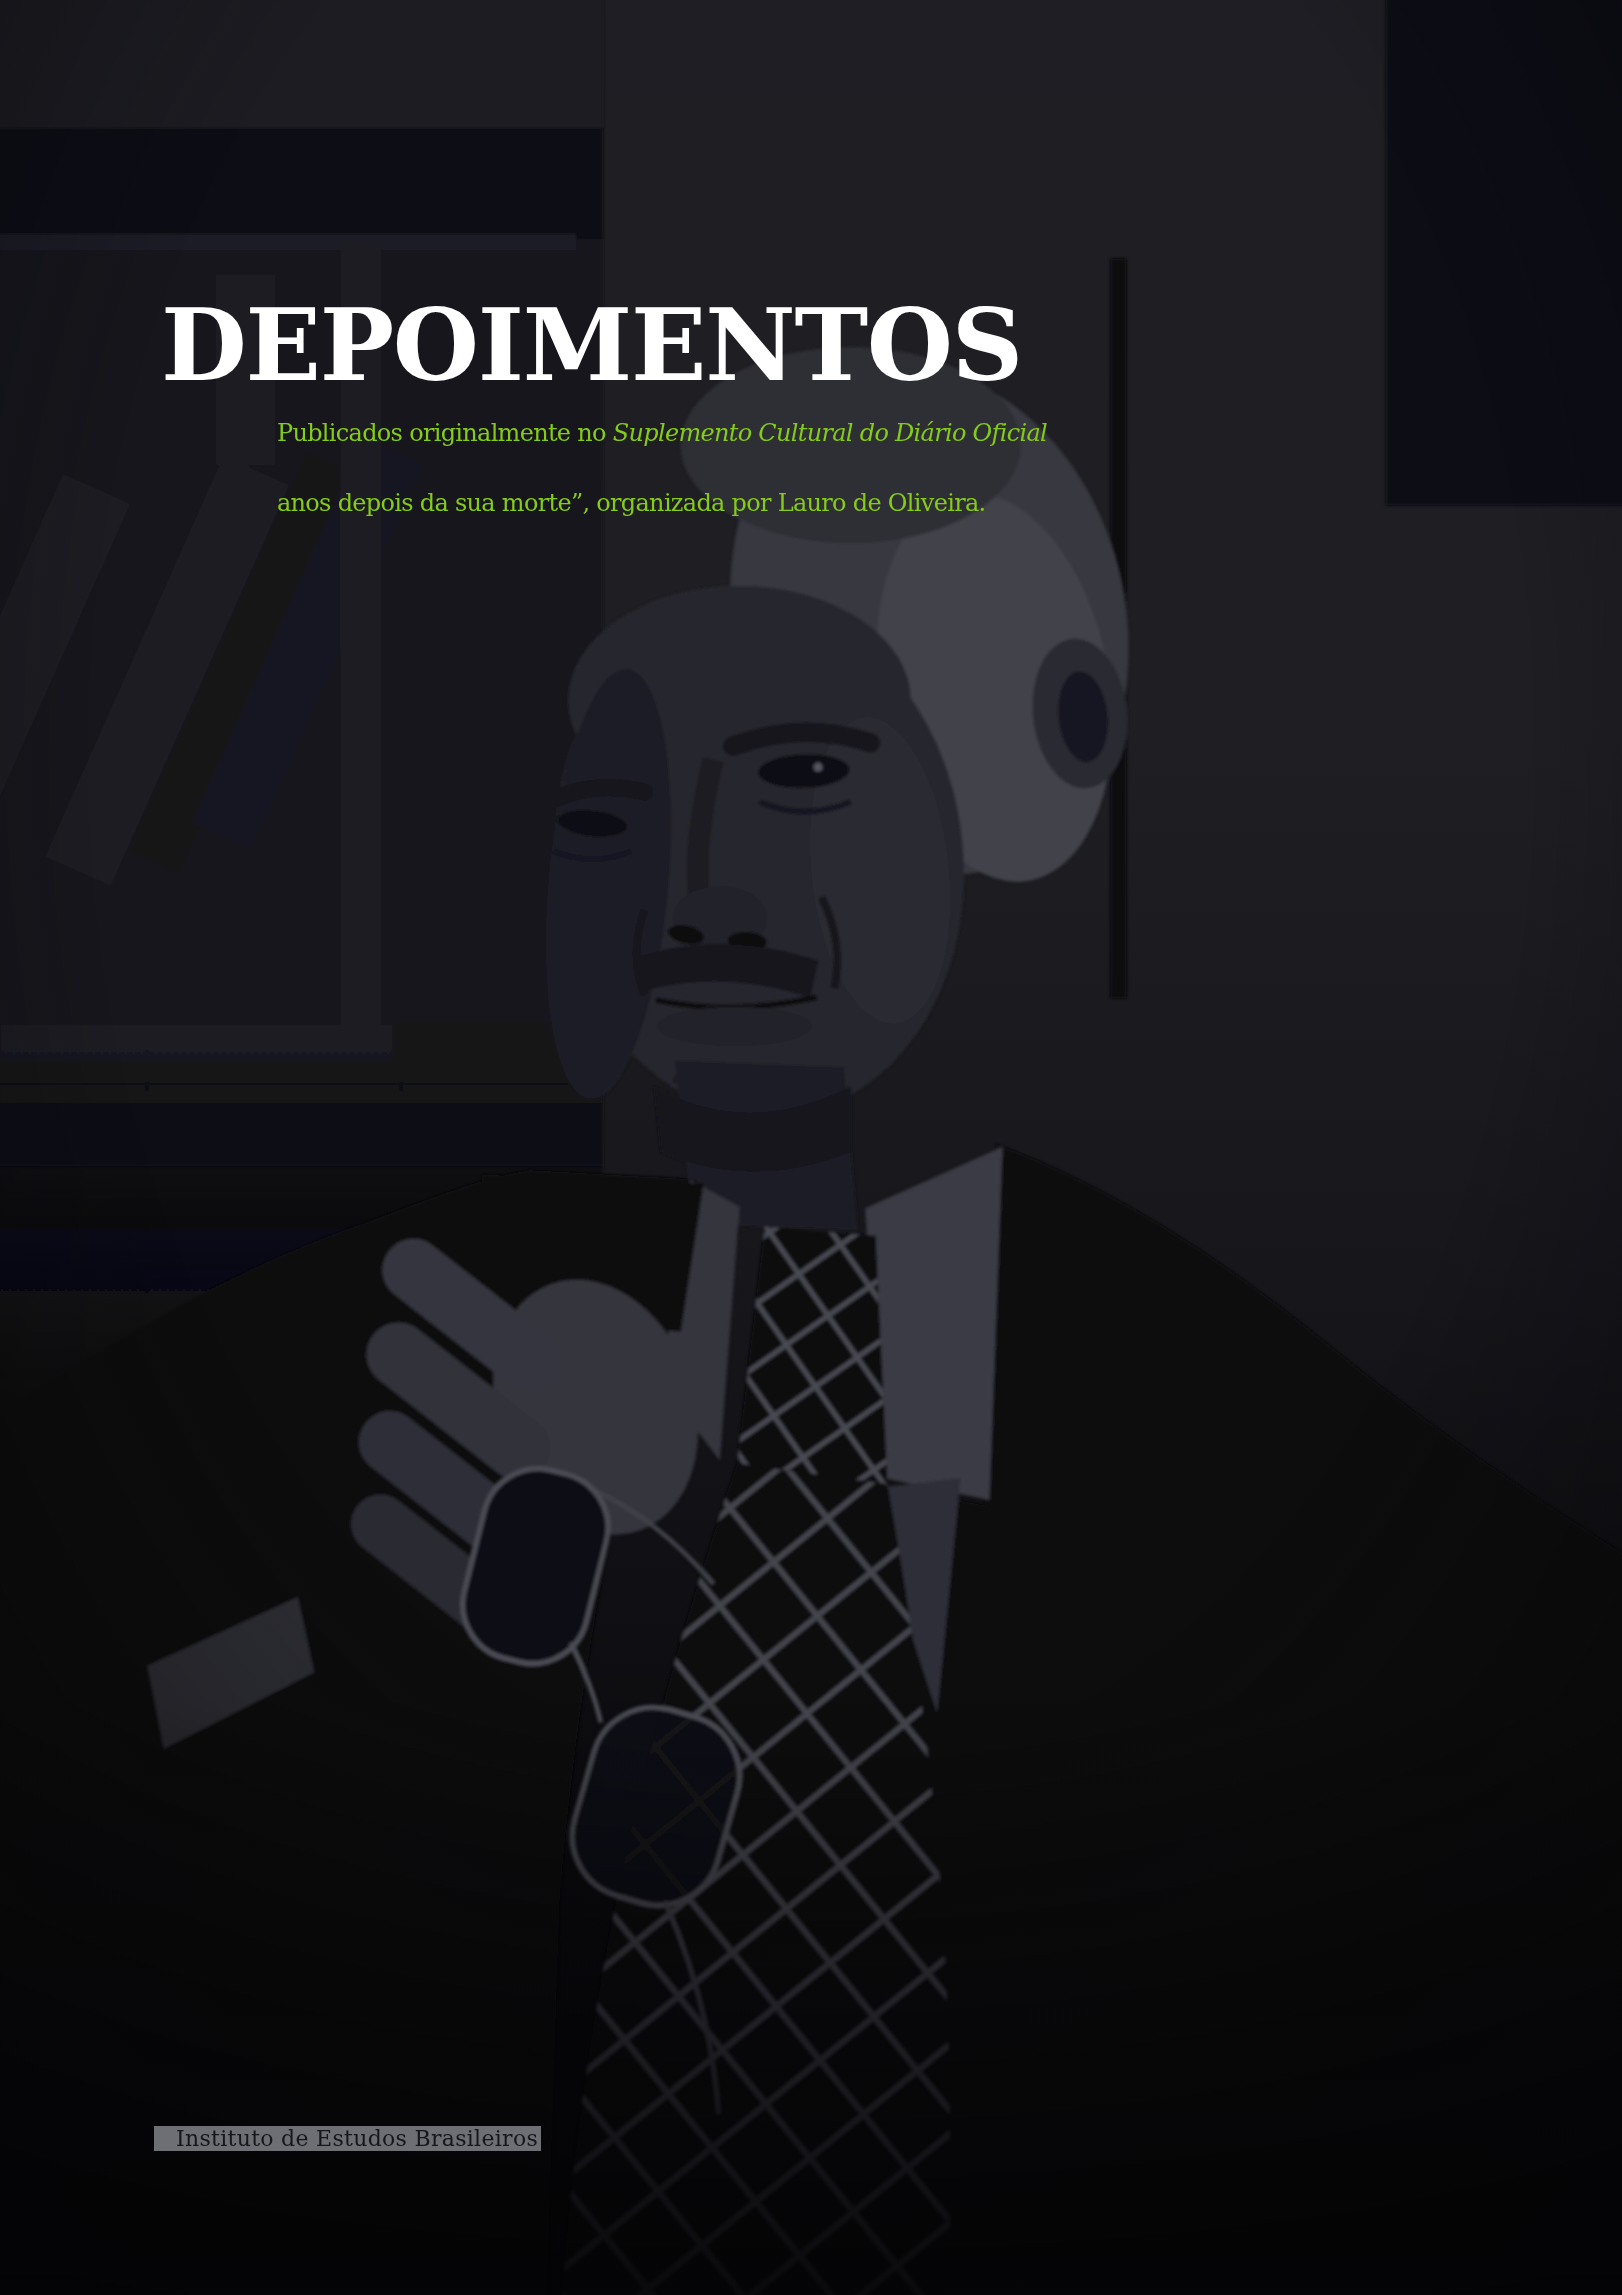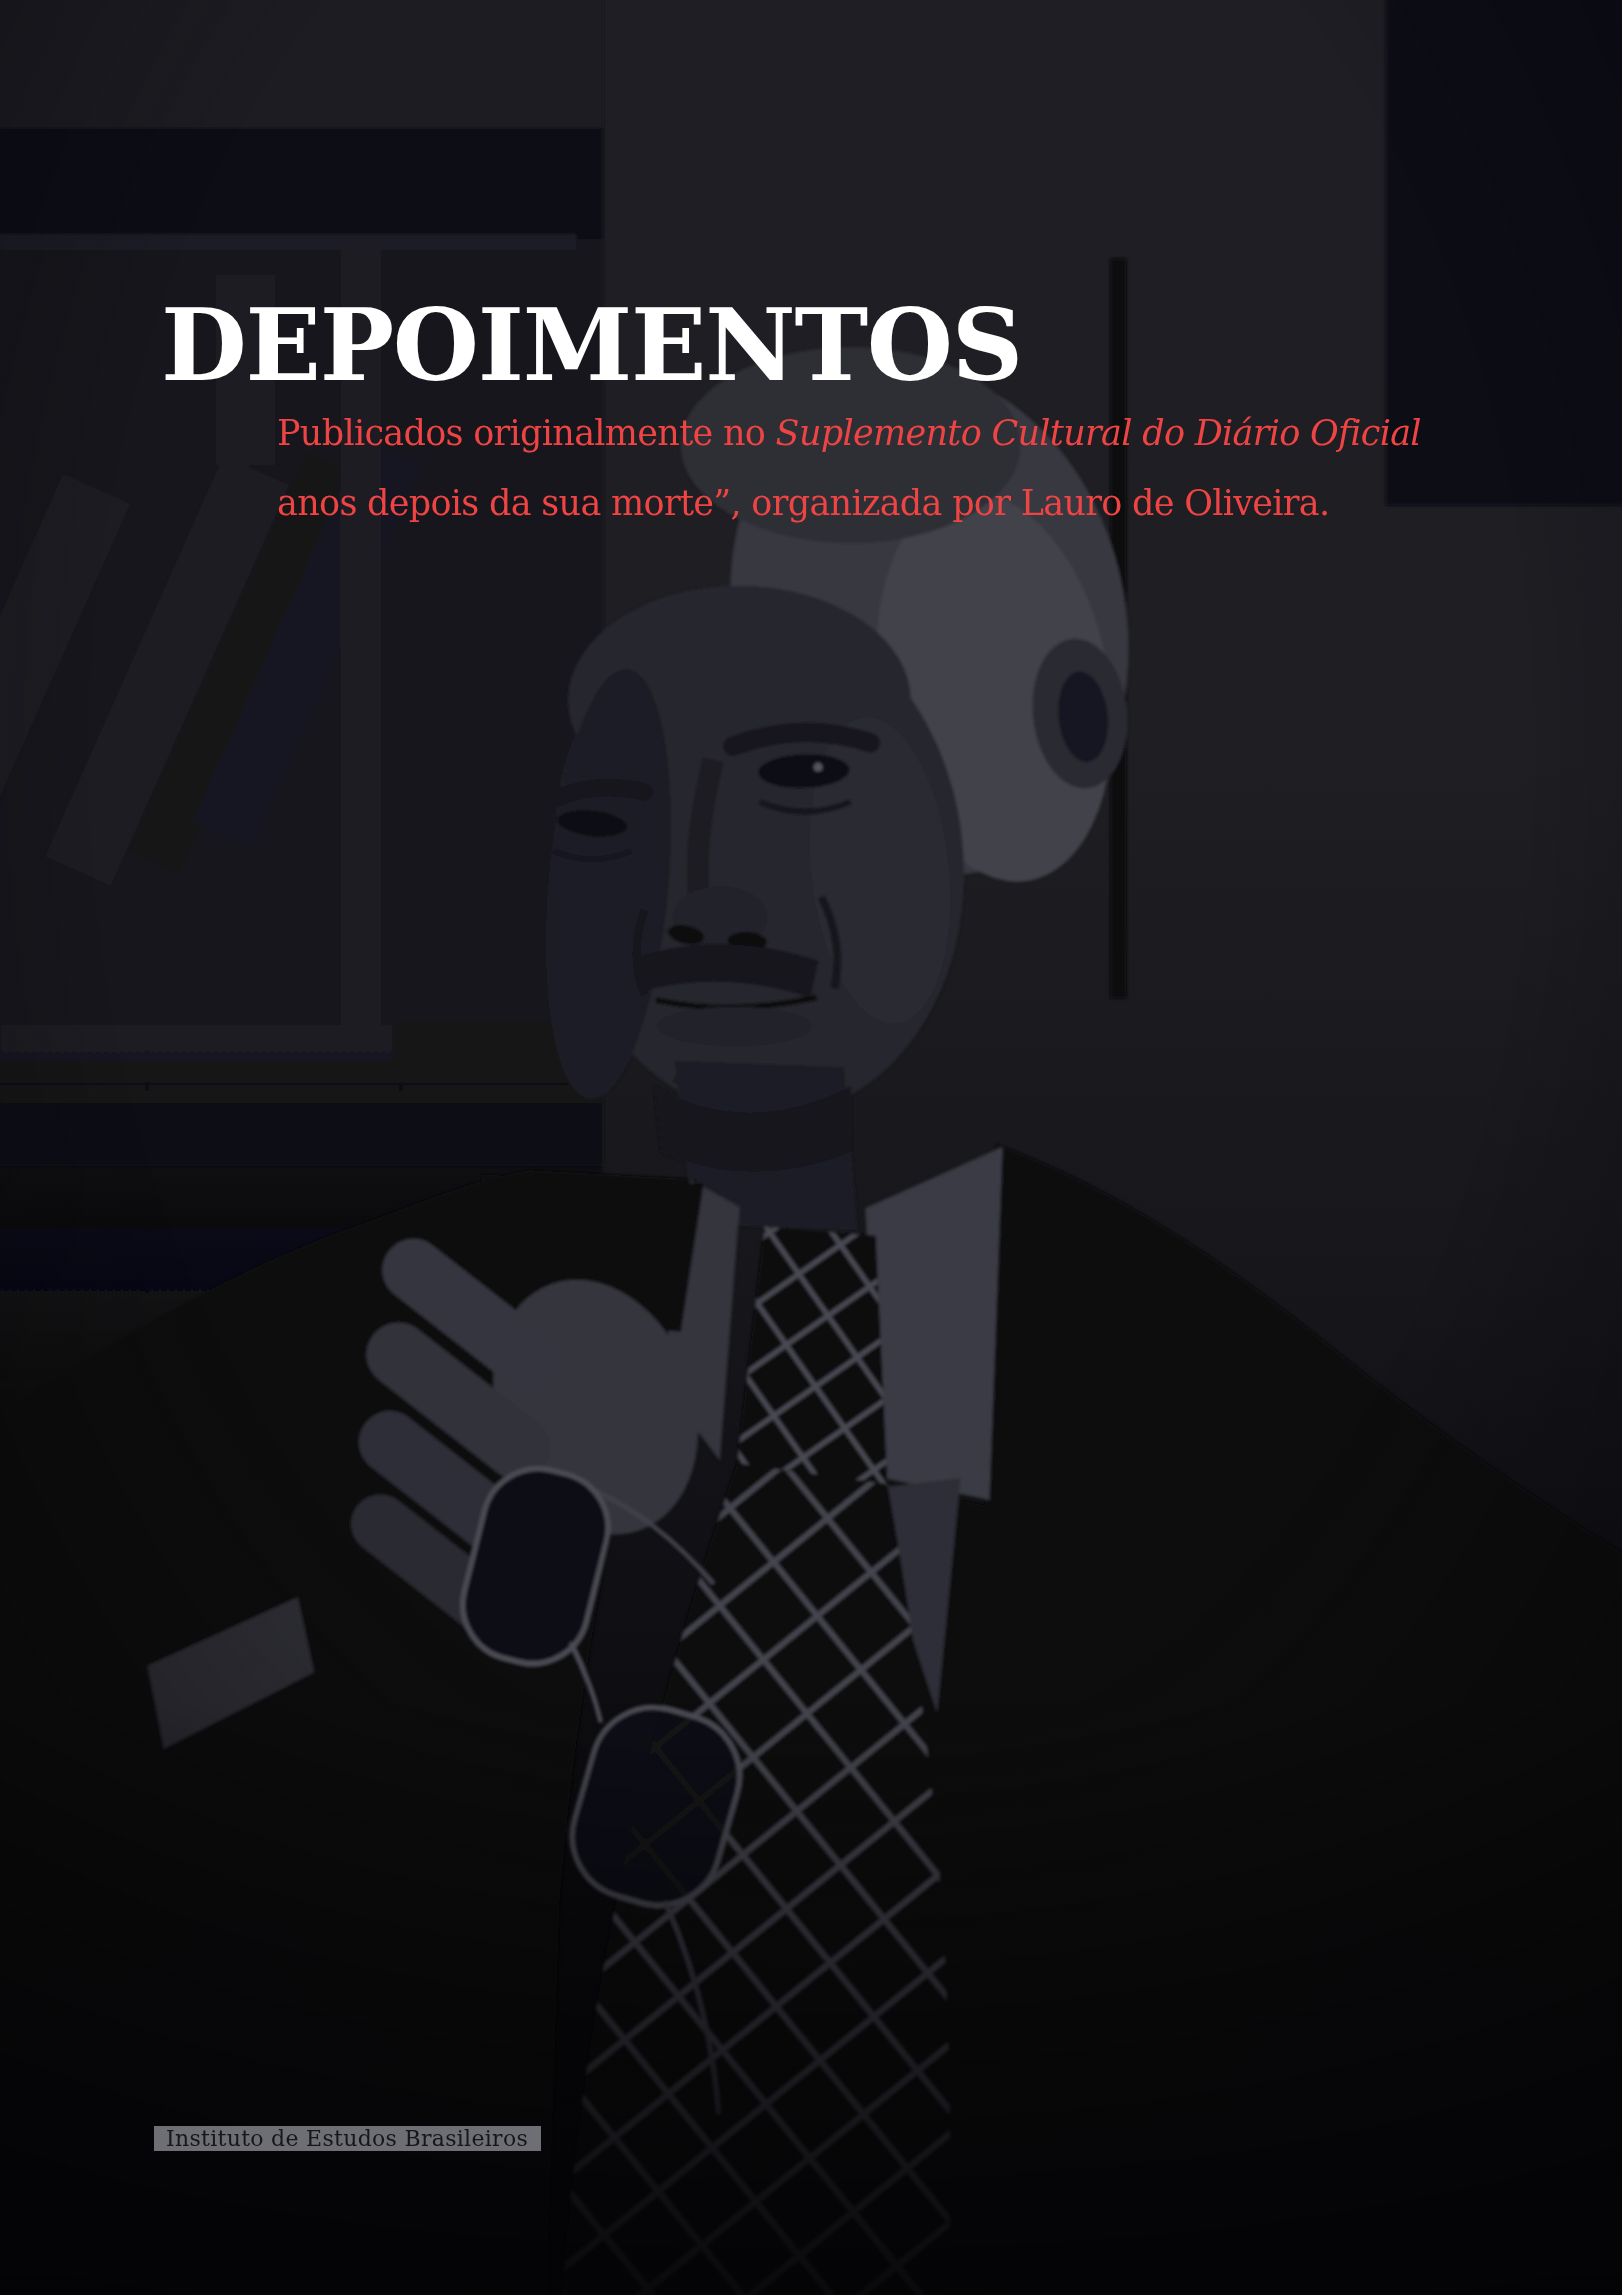--- a/index.html
+++ b/index.html
@@ -9,31 +9,31 @@
   }
   .photo-wrap{position:absolute;inset:0;overflow:hidden;}
   .photo-wrap svg{position:absolute;left:-9.2px;top:-9.2px;width:1641px;height:2314px;}
   .page-title{
     position:absolute;left:161px;top:230px;
     font-size:99px;line-height:99px;font-weight:bold;
     letter-spacing:-1.3px;color:#ffffff;white-space:nowrap;
   }
   .intro{
     position:absolute;left:277px;top:398px;width:1152px;
-    font-size:35px;line-height:70px;letter-spacing:-0.7px;
-    color:#ef4444;
+    font-size:24px;line-height:70px;letter-spacing:-0.7px;
+    color:#84cc16;
   }
   .intro .line{height:70px;white-space:nowrap;}
   .intro .it{font-style:italic;}
   .caption-bar{
     position:absolute;left:154px;top:2126px;width:387px;height:25px;
     background:#6e6e75;
   }
   .caption-bar span{
-    display:block;padding-left:12px;font-size:22px;line-height:25px;
+    display:block;padding-left:22px;font-size:22px;line-height:25px;
     letter-spacing:0.3px;color:#16161b;white-space:nowrap;
   }
 </style>
 </head>
 <body>
 
 <div class="page">
 
   <div class="photo-wrap">
   <svg viewBox="-14 -14 2508 3536" preserveAspectRatio="none">

